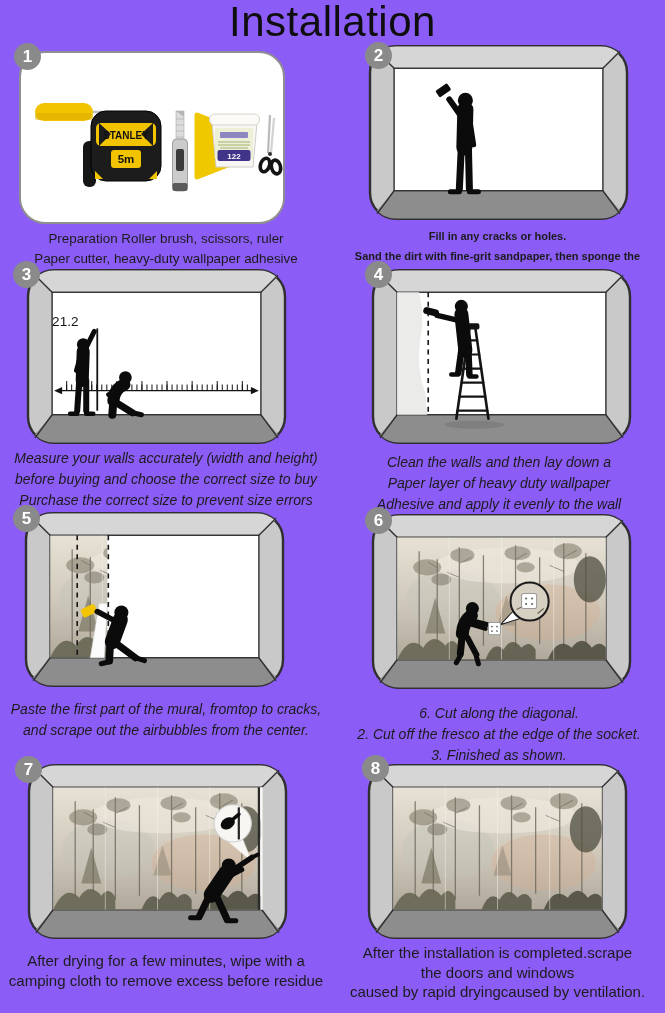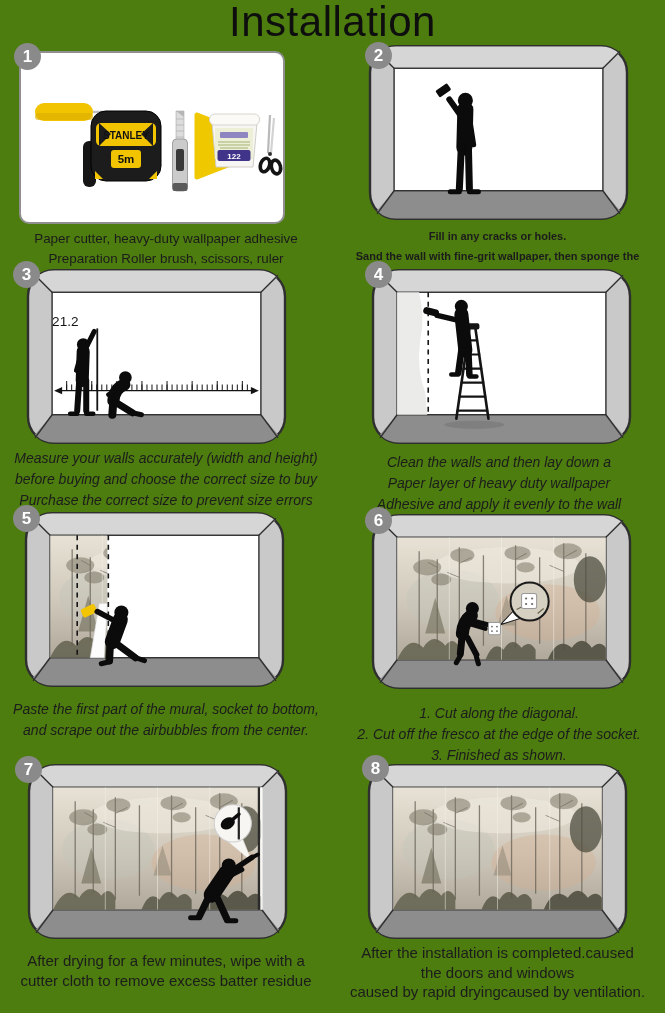--- a/index.html
+++ b/index.html
@@ -1,23 +1,23 @@
 <!DOCTYPE html>
 <html><head>
 <meta charset="utf-8">
 <style>
   html,body{margin:0;padding:0;background:#fff;}
-  .page{position:relative;width:665px;height:1013px;background:#4d7c0f;overflow:hidden;
+  .page{position:relative;width:665px;height:1013px;background:#8b5cf6;overflow:hidden;
         font-family:"Liberation Sans",sans-serif;color:#1c1c1c;}
   .title{position:absolute;top:-2px;left:0;width:100%;text-align:center;
          font-size:42px;line-height:48px;font-weight:500;color:#0e0e0e;letter-spacing:0.5px;}
   .badge{position:absolute;width:27px;height:27px;border-radius:50%;background:#8a8a8a;
          color:#fff;font-size:17px;font-weight:700;text-align:center;line-height:27px;z-index:5;}
   .panel1{position:absolute;left:19px;top:51px;width:266px;height:173px;background:#fff;
-          border:2px solid #8f8f8f;border-radius:10px;box-sizing:border-box;}
+          border:2px solid #8f8f8f;border-radius:26px;box-sizing:border-box;}
   .wall{position:absolute;}
   .cap{position:absolute;text-align:center;}
   .cap div{white-space:nowrap;}
   .cap-s{font-size:13.4px;line-height:20px;}
   .cap-2{font-size:11px;line-height:20px;font-weight:bold;}
   .cap-m{font-size:14px;line-height:21px;font-style:italic;}
   .cap-l{font-size:15px;line-height:19.5px;text-align:center;}
 </style>
 </head>
 <body>
@@ -124,42 +124,42 @@
       <g>
         <line x1="249" y1="62" x2="247" y2="100" stroke="#b9b9b9" stroke-width="2.2"></line>
         <line x1="253" y1="65" x2="250" y2="100" stroke="#d2d2d2" stroke-width="2.2"></line>
         <circle cx="249" cy="101" r="2" fill="#333"></circle>
         <ellipse cx="244" cy="112" rx="4.5" ry="7" fill="none" stroke="#141414" stroke-width="3.6" transform="rotate(18 244 112)"></ellipse>
         <ellipse cx="255" cy="114" rx="4.5" ry="7" fill="none" stroke="#141414" stroke-width="3.6" transform="rotate(-14 255 114)"></ellipse>
       </g>
     </svg>
   </div>
   <div class="cap cap-s" style="left:0;top:229px;width:332px">
+    <div>Preparation Roller brush, scissors, ruler</div>
     <div>Paper cutter, heavy-duty wallpaper adhesive</div>
-    <div>Preparation Roller brush, scissors, ruler</div>
   </div>
 
   <div class="badge" style="left:365px;top:42px">2</div>
   <svg class="wall" style="left:368px;top:44px" width="261" height="177" viewBox="0 0 260 176">
     <use href="#wallframe"></use>
     <g fill="#0b0b0b" stroke="#0b0b0b" stroke-linecap="round">
       <circle cx="97" cy="56" r="7.5" stroke="none"></circle>
       <path d="M97,65 L96,103" stroke-width="16"></path>
       <path d="M93,72 L81,55" stroke-width="6"></path>
       <rect x="68" y="42" width="14" height="8" rx="1.5" transform="rotate(-35 75 46)" stroke="none"></rect>
       <path d="M101,74 L105,100" stroke-width="5.5"></path>
       <path d="M93,102 L91,144" stroke-width="7"></path>
       <path d="M100,102 L101,144" stroke-width="7"></path>
       <path d="M91,147 h-9" stroke-width="5"></path>
       <path d="M101,147 h9" stroke-width="5"></path>
     </g>
   </svg>
   <div class="cap cap-2" style="left:330px;top:226px;width:335px">
     <div>Fill in any cracks or holes.</div>
-    <div>Sand the wall with fine-grit wallpaper, then sponge the</div>
+    <div>Sand the dirt with fine-grit sandpaper, then sponge the</div>
     <div>any dust, dirt or grease on the wall surface</div>
   </div>
 
   <div class="badge" style="left:13px;top:261px">3</div>
   <svg class="wall" style="left:26px;top:268px" width="261" height="177" viewBox="0 0 260 176">
     <use href="#wallframe"></use>
     <text x="26" y="58" font-size="13.5" fill="#141414">21.2</text>
     <g stroke="#141414">
       <line x1="71" y1="60" x2="71" y2="142" stroke-width="1.8"></line>
       <line x1="34" y1="122" x2="226" y2="122" stroke-width="1.4"></line>
@@ -245,21 +245,21 @@
       <path d="M96,108 L88,130" stroke-width="15"></path>
       <path d="M92,110 L73,100" stroke-width="5.5"></path>
       <path d="M97,114 L86,122" stroke-width="5"></path>
       <path d="M86,130 L85,149" stroke-width="7.5"></path>
       <path d="M92,132 L111,146" stroke-width="7"></path>
       <path d="M111,146 l9,3" stroke-width="5"></path>
       <path d="M85,150 l-8,2" stroke-width="5"></path>
     </g>
   </svg>
   <div class="cap cap-m" style="left:0;top:699px;width:332px">
-    <div>Paste the first part of the mural, socket to bottom,</div>
+    <div>Paste the first part of the mural, fromtop to cracks,</div>
     <div>and scrape out the airbubbles from the center.</div>
   </div>
 
   <div class="badge" style="left:365px;top:507px">6</div>
   <svg class="wall" style="left:371px;top:513px" width="261" height="177" viewBox="0 0 260 176">
     <use href="#wallframe"></use>
     <use href="#mural" x="26" y="24" width="208" height="122"></use>
     <g fill="#0b0b0b" stroke="#0b0b0b" stroke-linecap="round">
       <circle cx="101" cy="95" r="6.5" stroke="none"></circle>
       <path d="M100,102 Q92,108 91,120" stroke-width="13" fill="none"></path>
@@ -284,21 +284,21 @@
       <rect x="150" y="80" width="15" height="15" rx="2" fill="#ffffff" stroke="#999"></rect>
       <g fill="#666">
         <circle cx="154.5" cy="85" r="1.1"></circle>
           <circle cx="160.5" cy="85" r="1.1"></circle>
         <circle cx="154.5" cy="90.5" r="1.1"></circle>
           <circle cx="160.5" cy="90.5" r="1.1"></circle>
       </g>
     </g>
   </svg>
   <div class="cap cap-m" style="left:333px;top:703px;width:332px">
-    <div>1. Cut along the diagonal.</div>
+    <div>6. Cut along the diagonal.</div>
     <div>2. Cut off the fresco at the edge of the socket.</div>
     <div>3. Finished as shown.</div>
   </div>
 
   <div class="badge" style="left:15px;top:756px">7</div>
   <svg class="wall" style="left:27px;top:763px" width="261" height="177" viewBox="0 0 260 176">
     <use href="#wallframe"></use>
     <use href="#mural" x="26" y="24" width="208" height="122"></use>
     <rect x="232.5" y="24" width="2.5" height="122" fill="#ffffff" opacity="0.9"></rect>
     <line x1="231" y1="24" x2="231" y2="146" stroke="#2a2a2a" stroke-width="2.2"></line>
@@ -316,27 +316,27 @@
       <path d="M224,94 l6,-3" stroke-width="4"></path>
       <path d="M199,114 L214,106" stroke-width="5"></path>
       <path d="M182,131 L172,152" stroke-width="7"></path>
       <path d="M189,133 L199,155" stroke-width="7"></path>
       <path d="M172,154 h-9" stroke-width="5"></path>
       <path d="M199,157 h9" stroke-width="5"></path>
     </g>
   </svg>
   <div class="cap cap-l" style="left:0;top:951px;width:332px">
     <div>After drying for a few minutes, wipe with a</div>
-    <div>cutter cloth to remove excess batter residue</div>
+    <div>camping cloth to remove excess before residue</div>
   </div>
 
   <div class="badge" style="left:362px;top:755px">8</div>
   <svg class="wall" style="left:367px;top:763px" width="261" height="177" viewBox="0 0 260 176">
     <use href="#wallframe"></use>
     <use href="#mural" x="26" y="24" width="208" height="122"></use>
   </svg>
   <div class="cap cap-l" style="left:330px;top:943px;width:335px">
-    <div>After the installation is completed.caused</div>
+    <div>After the installation is completed.scrape</div>
     <div>the doors and windows</div>
     <div>caused by rapid dryingcaused by ventilation.</div>
   </div>
 
 </div>
 
 </body></html>

